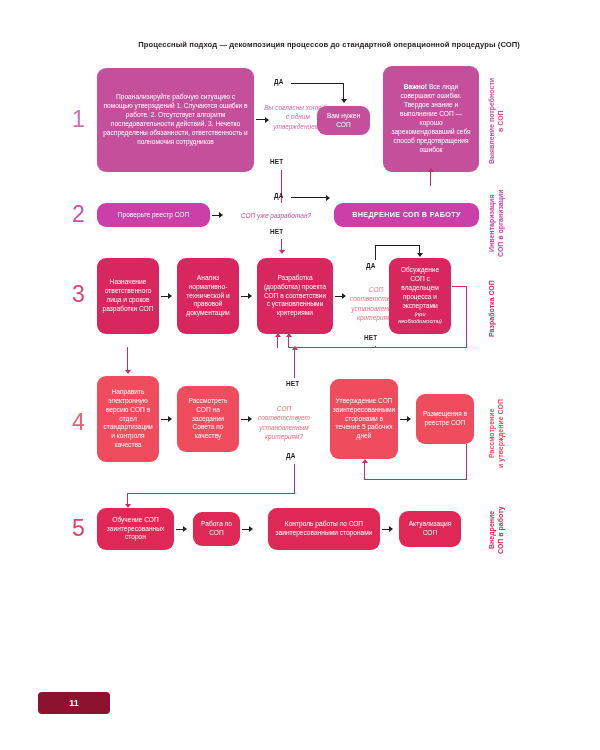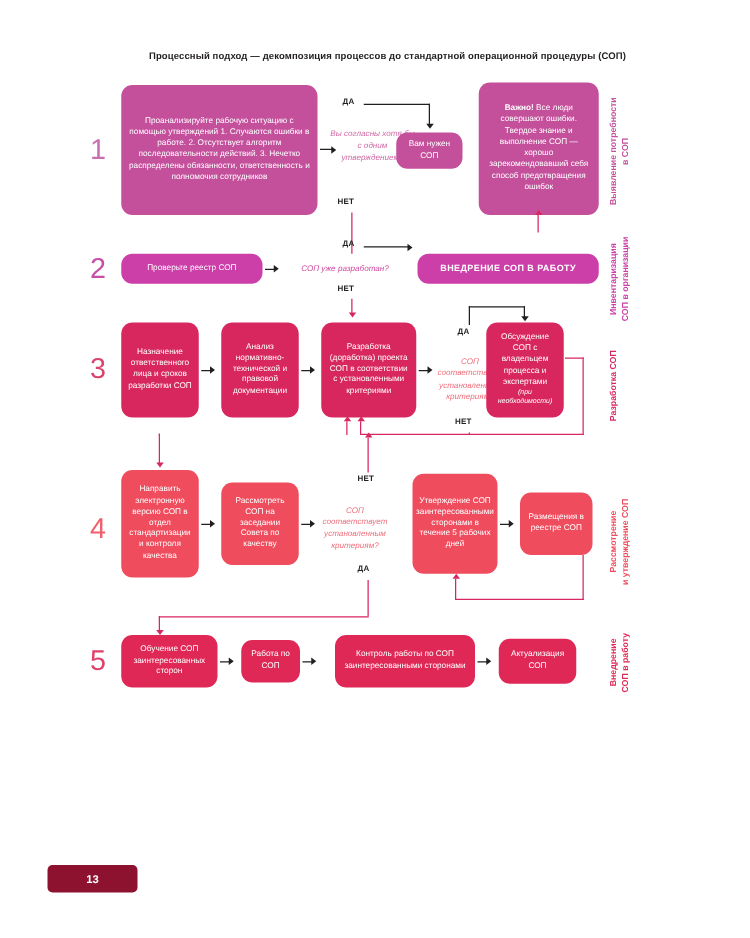--- a/index.html
+++ b/index.html
@@ -9,21 +9,21 @@
     font-family:"Liberation Sans","DejaVu Sans",sans-serif;
     position:relative;
     overflow:hidden;
     color:#231f20;
   }
   #page{position:absolute;left:0;top:0;width:600px;height:750px;}
 
   .title{
     position:absolute;left:100px;top:40px;width:420px;
     font-size:7.6px;font-weight:bold;letter-spacing:.1px;
-    color:#231f20;text-align:center;
+    color:#231f20;text-align:right;
   }
 
   
   .node{
     position:absolute;
     box-sizing:border-box;
     border-radius:9px;
     color:#ffffff;
     display:flex;align-items:center;justify-content:center;
     text-align:center;
@@ -275,16 +275,16 @@
 
   <div class="ln h dk" style="left:382px;top:528.5px;width:8px;"></div>
   <div class="arrow dk right" style="left:389px;top:526px;"></div>
 
   <div class="node r5" style="left:399px;top:511px;width:62px;height:36px;">Актуализация СОП</div>
 
   <div class="vlabel vl5" style="left:487px;top:500px;height:60px;width:14px;">Внедрение
 СОП в работу</div>
 
   <div class="pagebar">
-    <span>13</span>
+    <span>11</span>
   </div>
 
 </div>
 
 </body></html>

